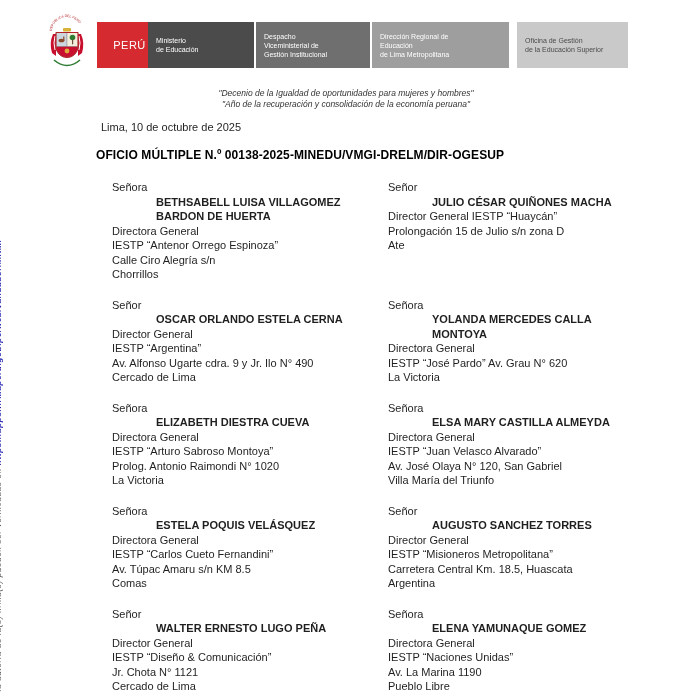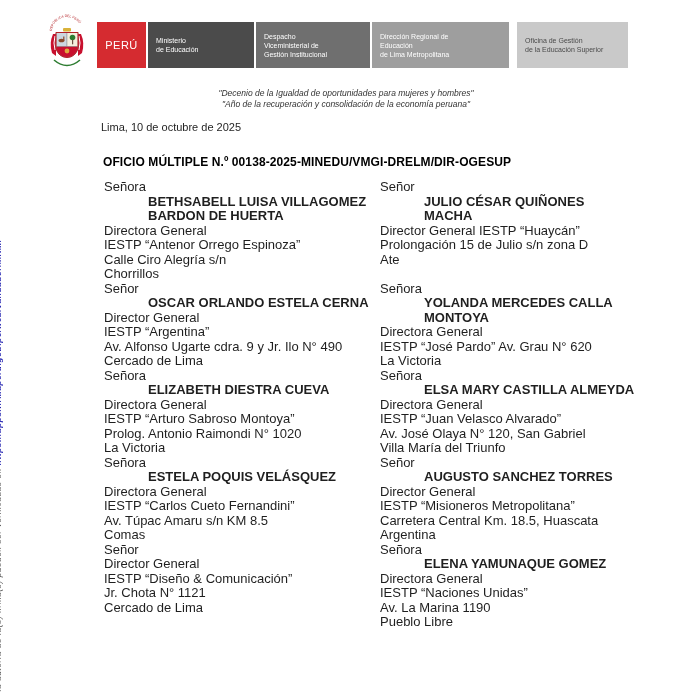--- a/index.html
+++ b/index.html
@@ -34,29 +34,29 @@
   .hbox3{left:372px;width:137px;}
   .hbox4{left:517px;width:111px;}
 
   
   .mottos{
     position:absolute;top:88px;left:96px;width:500px;text-align:center;
     font-style:italic;font-size:8.5px;line-height:11px;color:#333;
   }
   .dateline{position:absolute;top:121px;left:101px;font-size:11px;color:#1f1f1f;}
   .subject{
-    position:absolute;top:148px;left:96px;margin:7px;
+    position:absolute;top:148px;left:96px;margin:0;
     font-size:12px;font-weight:bold;color:#000;letter-spacing:0.1px;
   }
 
   
   .recipients{
-    position:absolute;top:180px;left:104px;width:531px;
-    display:grid;grid-template-columns:276px 255px;
-    font-size:13px;line-height:14.5px;color:#1f1f1f;
+    position:absolute;top:180px;left:112px;width:531px;
+    display:grid;grid-template-columns:276px 255px;row-gap:16px;
+    font-size:11px;line-height:14.5px;color:#1f1f1f;
   }
   .recipient .name{font-weight:bold;max-width:250px;margin-left:44px;}
 </style>
 </head>
 <body>
 
 <div class="page">
 
   
   <div class="sig-sidebar">
@@ -91,21 +91,21 @@
     <rect x="17.2" y="23.5" width="1.2" height="4" fill="#8A4A2A"></rect>
 
     <circle cx="26.5" cy="24.5" r="2.8" fill="#2E7D32"></circle>
     <rect x="26" y="26.8" width="1.2" height="4.5" fill="#6D4C41"></rect>
 
     <circle cx="21" cy="38" r="2.4" fill="#E0A93E"></circle>
 
     <path d="M8,47 q13,11 26,0" stroke="#2E7D32" stroke-width="1.6" fill="none"></path>
   </svg>
 
-  <div class="peru-box" style="background: rgb(213, 43, 48);">
+  <div class="peru-box" style="background: rgb(213, 43, 48); padding-left: 8px;">
     <span>PERÚ</span>
   </div>
   <div id="header-boxes" style="display:contents"><div class="hbox hbox1" style="background: rgb(75, 75, 75); color: rgb(255, 255, 255);">
         <div>Ministerio</div>
         <div>de Educación</div>
       </div><div class="hbox hbox2" style="background: rgb(111, 111, 111); color: rgb(255, 255, 255);">
         <div>Despacho</div>
         <div>Viceministerial de</div>
         <div>Gestión Institucional</div>
       </div><div class="hbox hbox3" style="background: rgb(158, 158, 158); color: rgb(255, 255, 255);">
@@ -186,20 +186,21 @@
       <div class="recipient">
         <div>Señor</div>
         <div class="name">AUGUSTO SANCHEZ TORRES</div>
         <div>Director General</div>
         <div>IESTP “Misioneros Metropolitana”</div>
         <div>Carretera Central Km. 18.5, Huascata</div>
         <div>Argentina</div>
       </div>
       <div class="recipient">
         <div>Señor</div>
+        <div class="name">WALTER ERNESTO LUGO PEÑA</div>
         <div>Director General</div>
         <div>IESTP “Diseño &amp; Comunicación”</div>
         <div>Jr. Chota N° 1121</div>
         <div>Cercado de Lima</div>
       </div>
       <div class="recipient">
         <div>Señora</div>
         <div class="name">ELENA YAMUNAQUE GOMEZ</div>
         <div>Directora General</div>
         <div>IESTP “Naciones Unidas”</div>

